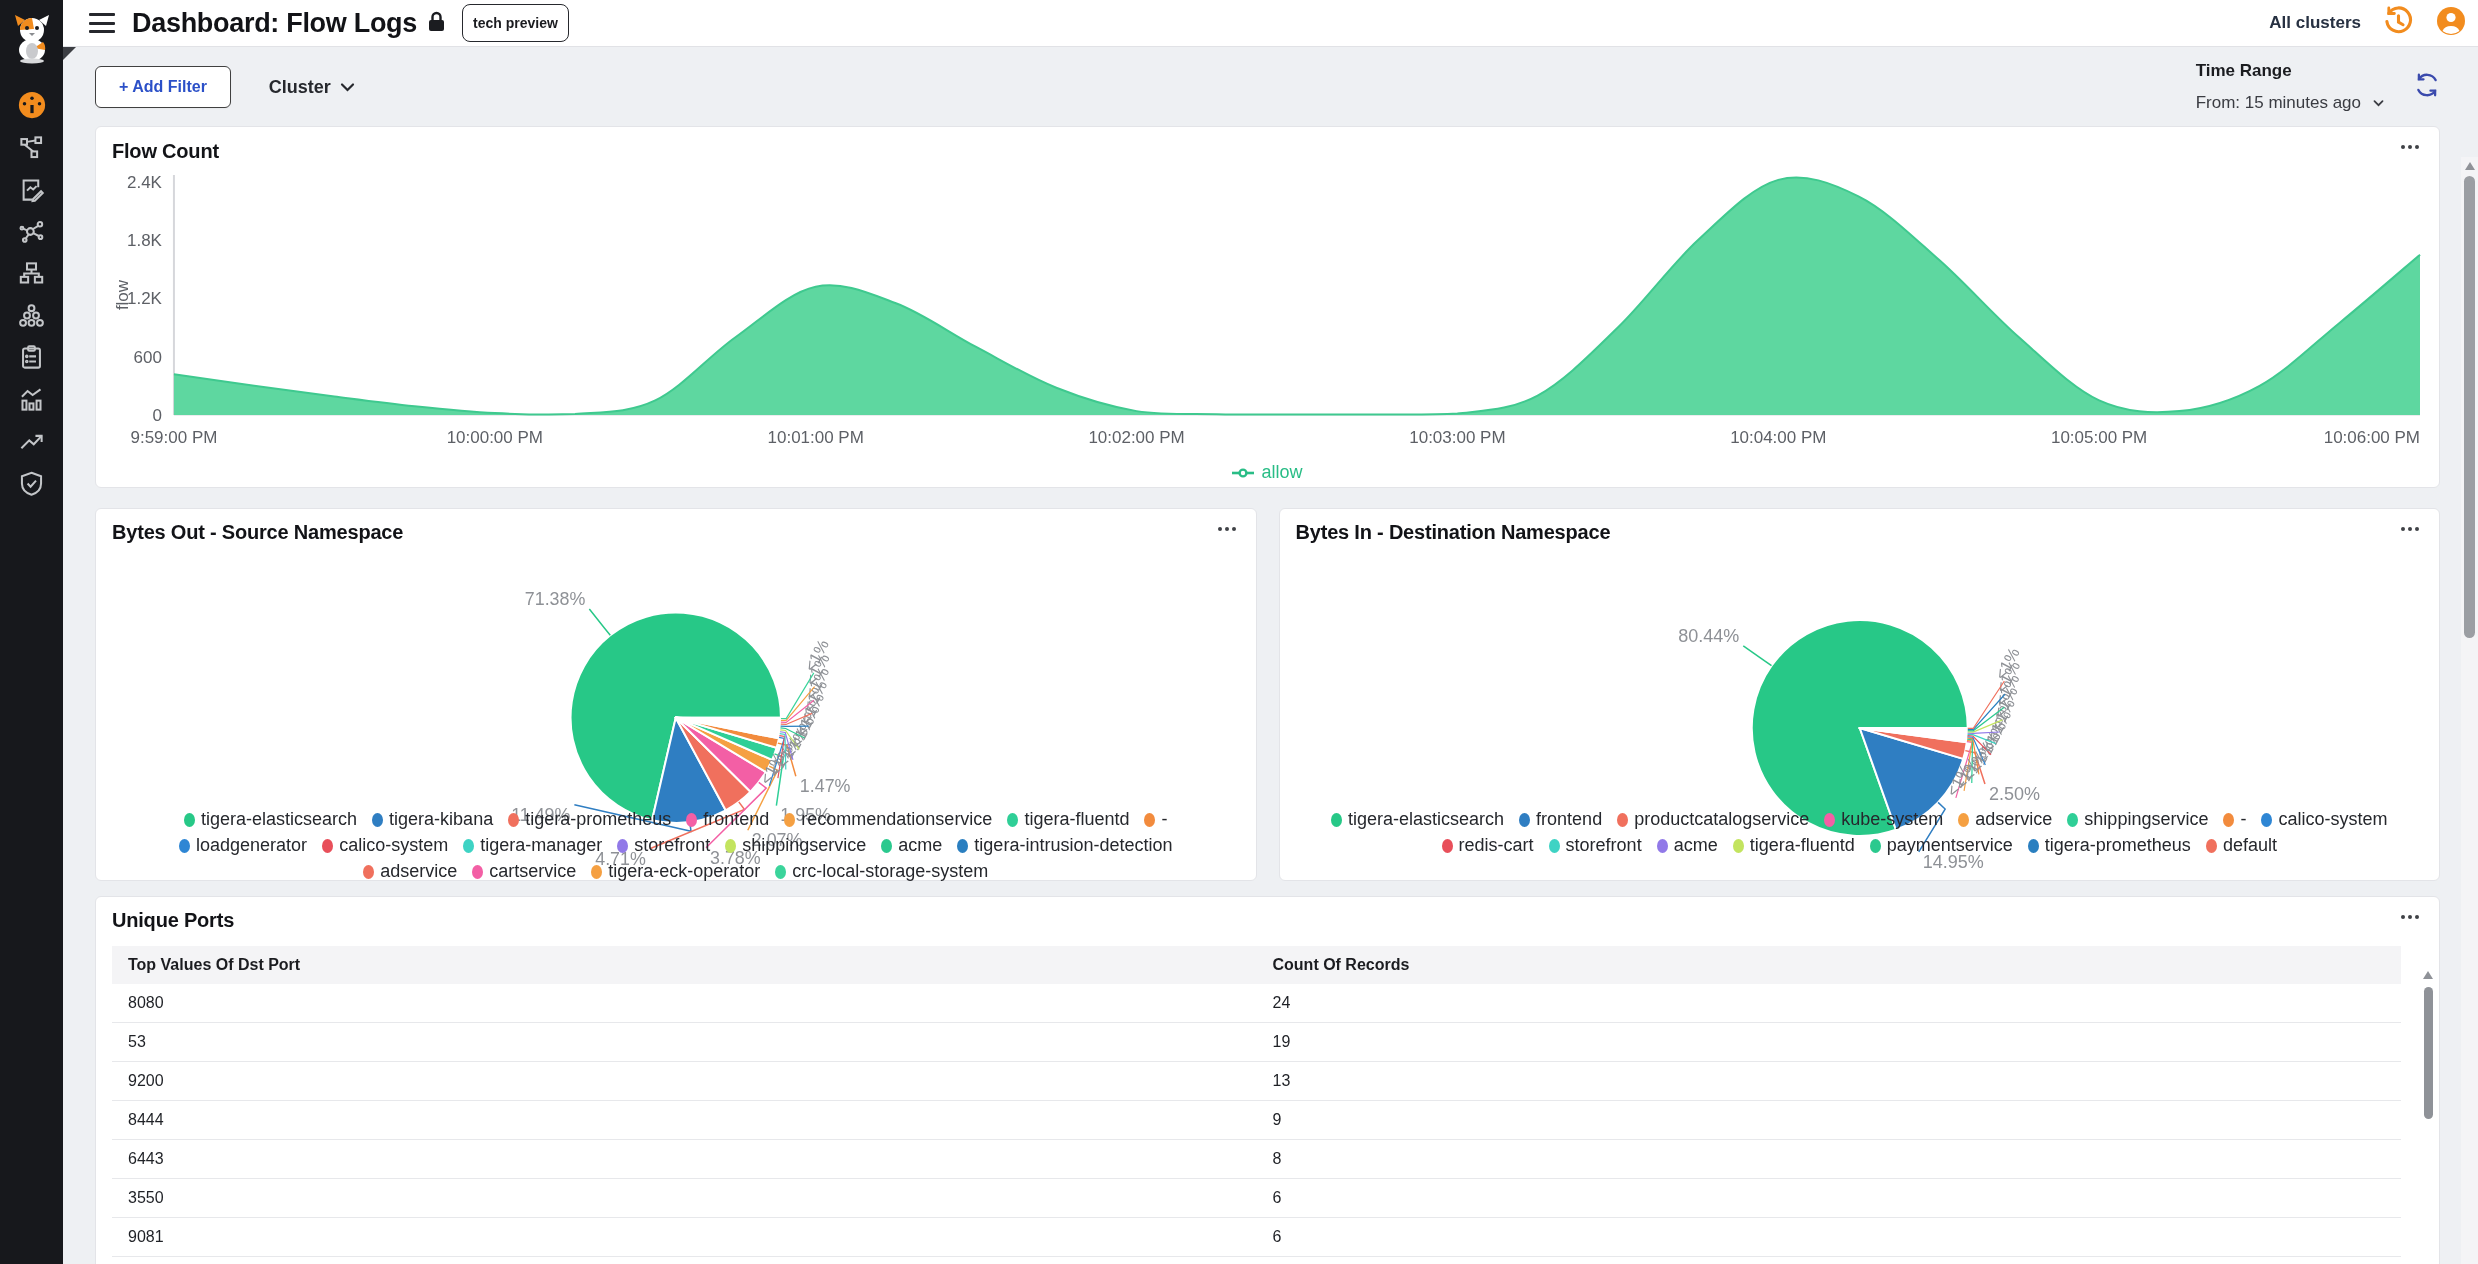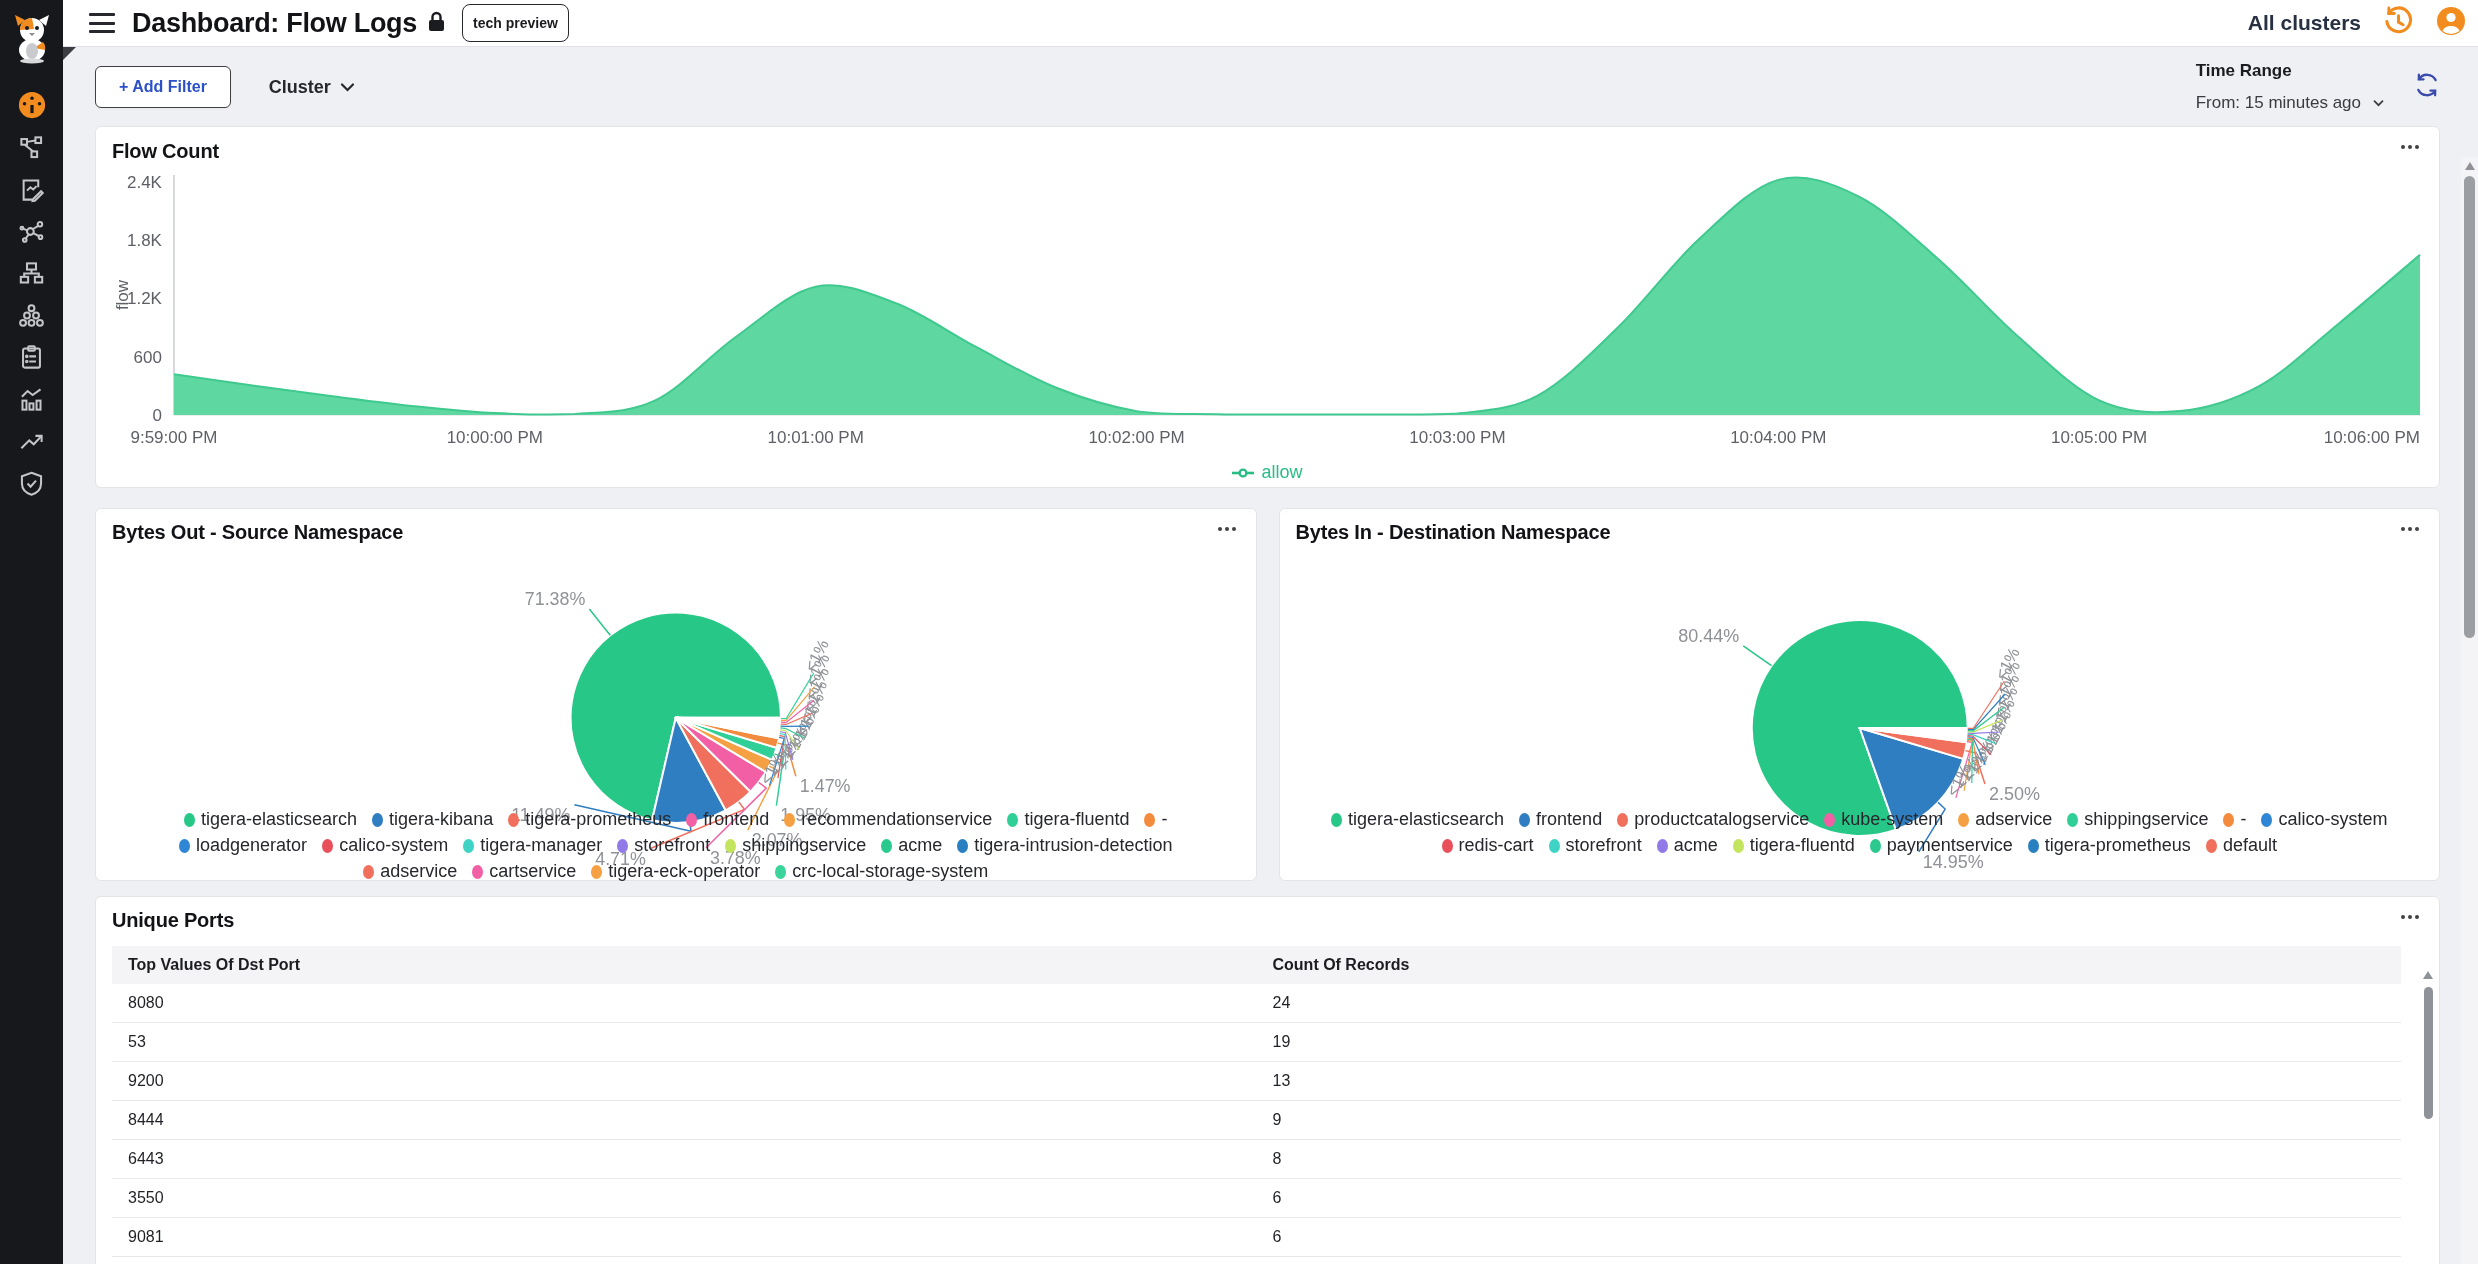--- a/index.html
+++ b/index.html
@@ -16,21 +16,21 @@
   
   .main { flex:1; display:flex; flex-direction:column; position:relative; min-width:0; }
 
   .topbar { height:47px; background:#fff; border-bottom:1px solid #e1e2e6; display:flex; align-items:center; padding:0 12px 0 26px; flex-shrink:0; }
   .hamburger { width:26px; height:20px; display:flex; flex-direction:column; justify-content:space-between; cursor:pointer; }
   .hamburger span { display:block; height:3px; background:#26282d; border-radius:1px; }
   .page-title { font-size:27px; font-weight:bold; letter-spacing:-0.3px; color:#121317; margin-left:17px; }
   .lock { margin-left:10px; }
   .badge { margin-left:16px; border:1.5px solid #26282d; border-radius:8px; font-size:14px; font-weight:bold; padding:10px 10px; color:#1b1c20; }
   .topbar-right { margin-left:auto; display:flex; align-items:center; gap:22px; }
-  .all-clusters { font-size:21px; font-weight:bold; color:#273142; cursor:pointer; }
+  .all-clusters { font-size:17px; font-weight:bold; color:#273142; cursor:pointer; }
 
   .content { flex:1; position:relative; padding:16px 38px 0 32px; overflow:hidden; }
   .corner-notch { position:absolute; left:0; top:0; width:0; height:0; border-top:13px solid #3c3e43; border-right:13px solid transparent; }
 
   
   .filter-row { display:flex; align-items:center; margin-bottom:15px; height:48px; }
   .add-filter-btn { background:#fff; border:1px solid #404040; border-radius:6px; padding:11px 23px; font-size:16px; font-weight:bold; color:#2b50c8; cursor:pointer; box-shadow:0 1px 2px rgba(0,0,0,0.04); font-family:inherit; }
   .cluster-chip { display:flex; align-items:center; gap:9px; margin-left:38px; font-size:18px; font-weight:bold; color:#26282d; cursor:pointer; }
   .time-range { margin-left:auto; display:flex; align-items:center; gap:30px; }
   .tr-label { font-size:17px; font-weight:bold; color:#1b1c20; }

